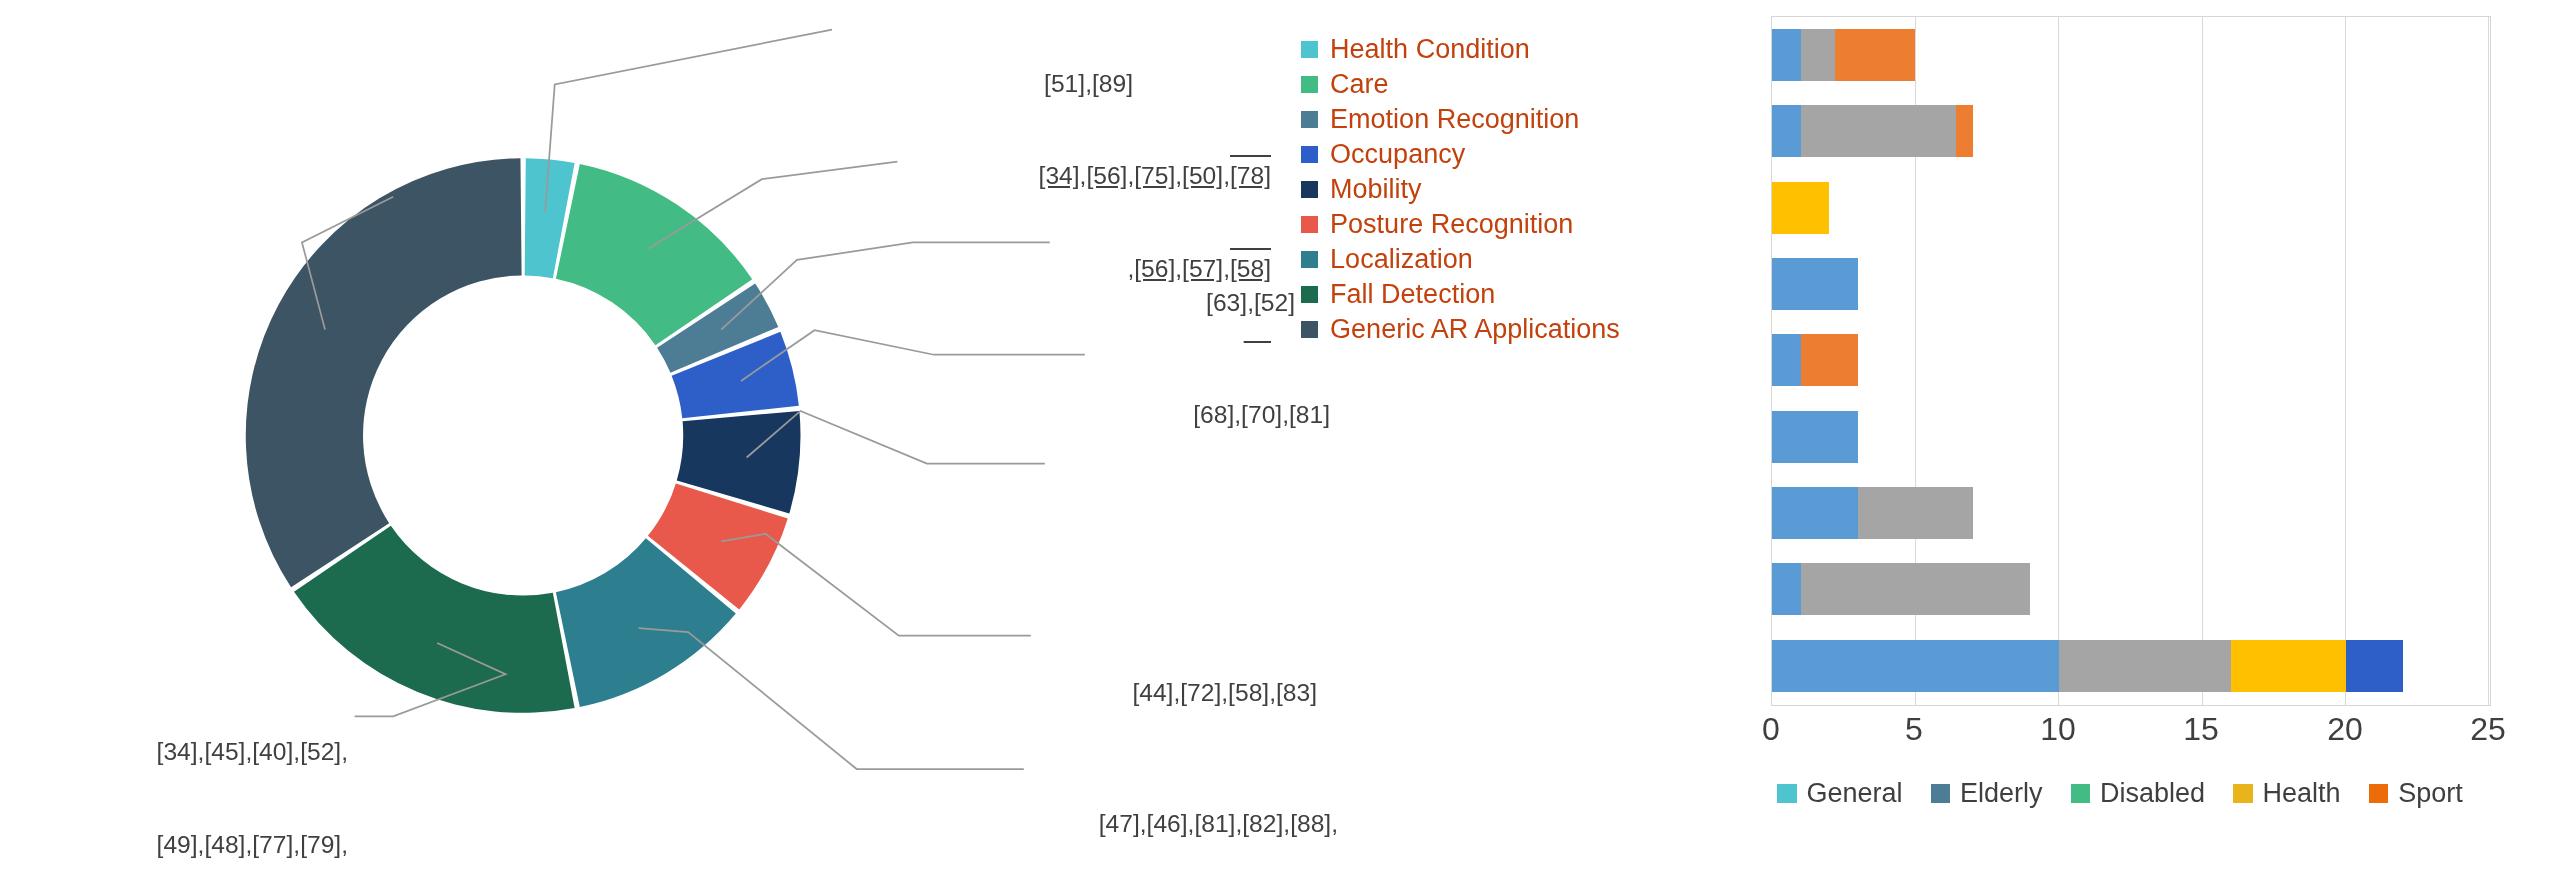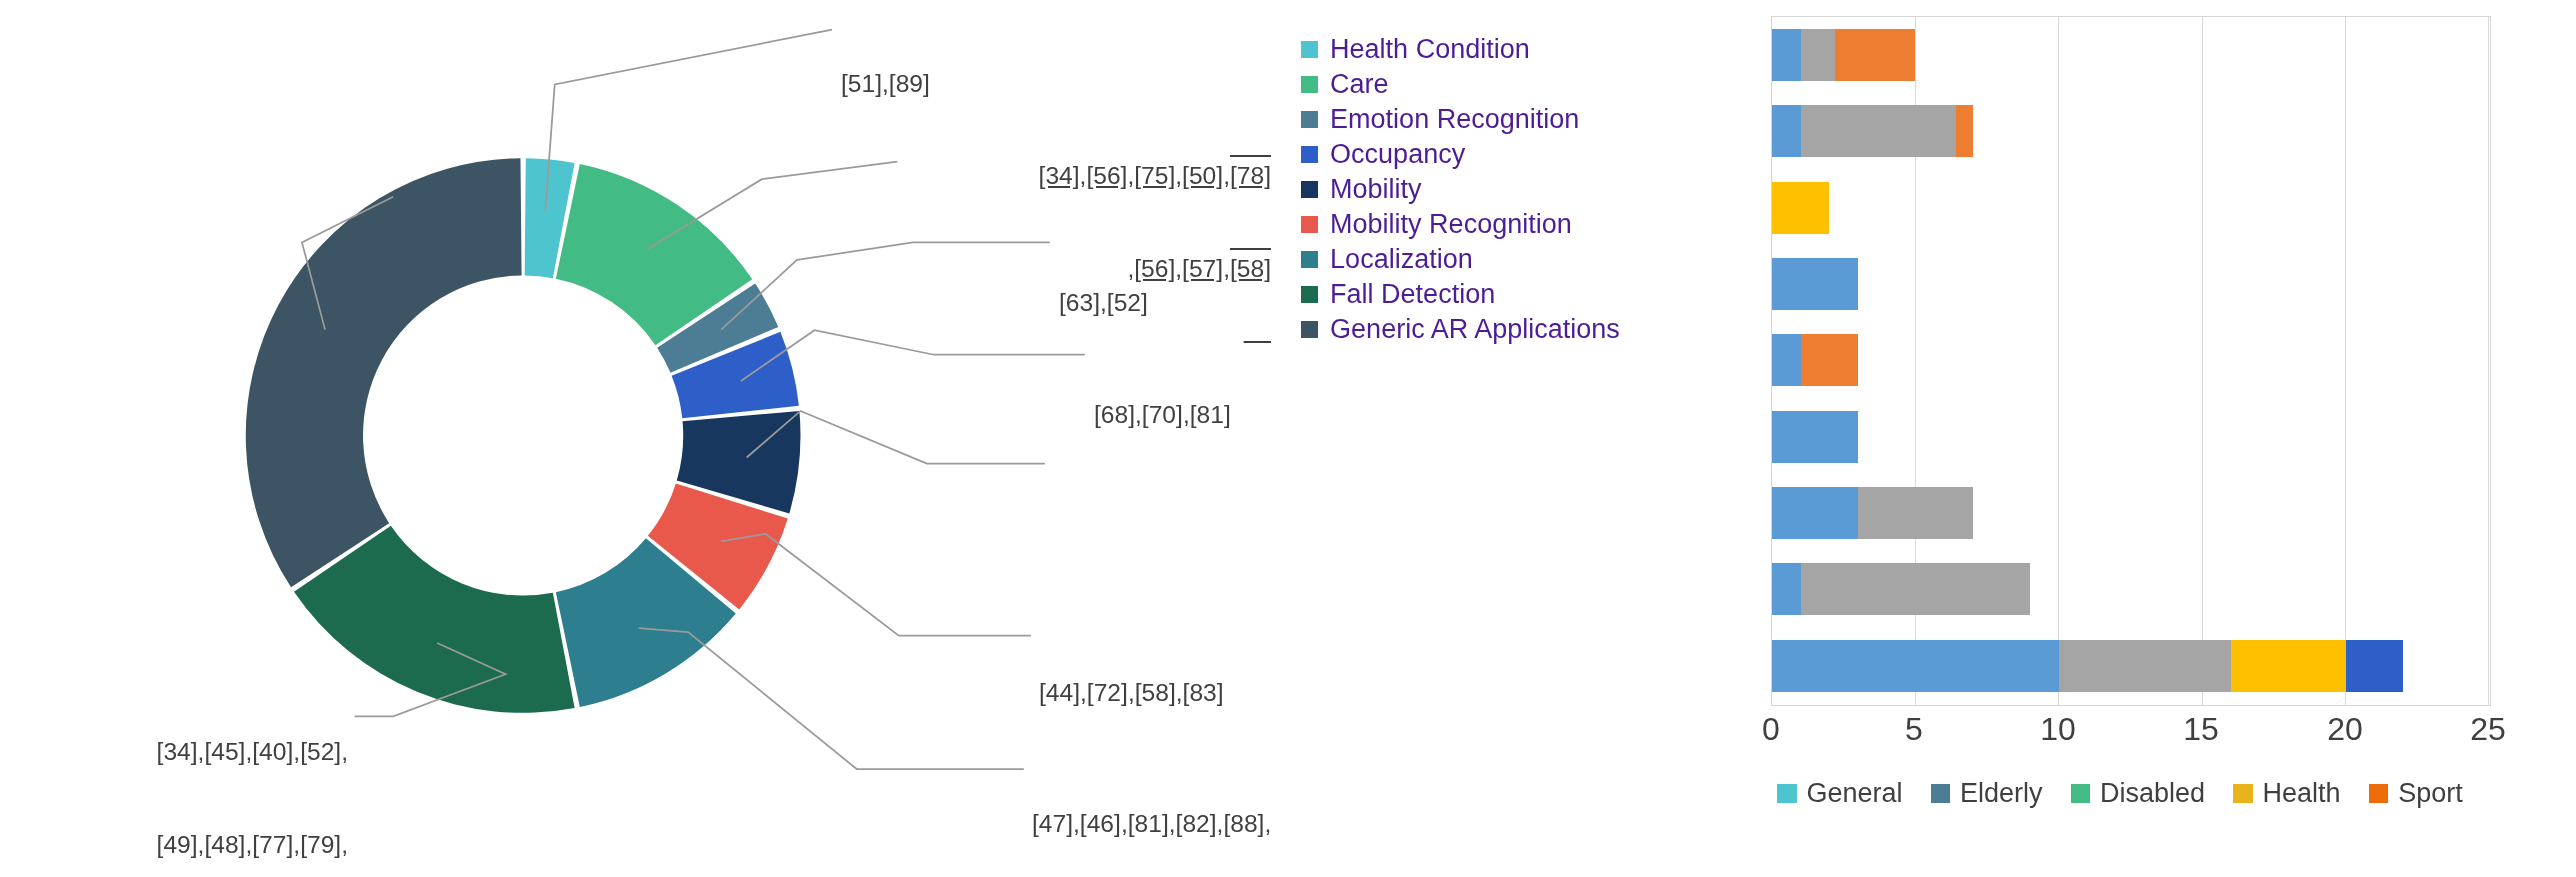--- a/index.html
+++ b/index.html
@@ -19,41 +19,41 @@
 
   .callout{
     position:absolute;
     font-size:24.6px;
     line-height:31px;
     color:#404040;
     white-space:pre;
     letter-spacing:0px;
   }
   .callout.right-align{text-align:right;}
-  .callout.left-align{text-align:left;}
+  .callout.left-align{text-align:right;margin-left:11px;}
 
   
   .bar-panel{position:absolute;left:1285px;top:0;width:1291px;height:878px;}
 
   .cat-legend{
     position:absolute;
     left:15.5px;top:32px;
     width:435px;
   }
   .cat-row{
     display:flex;align-items:center;
     height:35px;
     margin-bottom:0px;
   }
   .cat-swatch{
     width:17.6px;height:17.6px;flex:0 0 17.6px;margin-right:12px;
   }
   .cat-label{
     font-size:27px;
-    color:#4c1d95;
+    color:#c2410c;
     white-space:nowrap;
     line-height:1;
   }
 
   .plot{
     position:absolute;
     left:486px;top:15.5px;
     width:720px;height:690px;
     border:1.4px solid #d6d6d6;
     box-sizing:border-box;
@@ -184,21 +184,21 @@
         <div class="cat-row">
           <span class="cat-swatch" style="background: rgb(46, 95, 200);"></span>
           <span class="cat-label">Occupancy</span>
         </div>
         <div class="cat-row">
           <span class="cat-swatch" style="background: rgb(23, 55, 94);"></span>
           <span class="cat-label">Mobility</span>
         </div>
         <div class="cat-row">
           <span class="cat-swatch" style="background: rgb(232, 89, 75);"></span>
-          <span class="cat-label">Mobility Recognition</span>
+          <span class="cat-label">Posture Recognition</span>
         </div>
         <div class="cat-row">
           <span class="cat-swatch" style="background: rgb(45, 127, 143);"></span>
           <span class="cat-label">Localization</span>
         </div>
         <div class="cat-row">
           <span class="cat-swatch" style="background: rgb(29, 107, 78);"></span>
           <span class="cat-label">Fall Detection</span>
         </div>
         <div class="cat-row">

